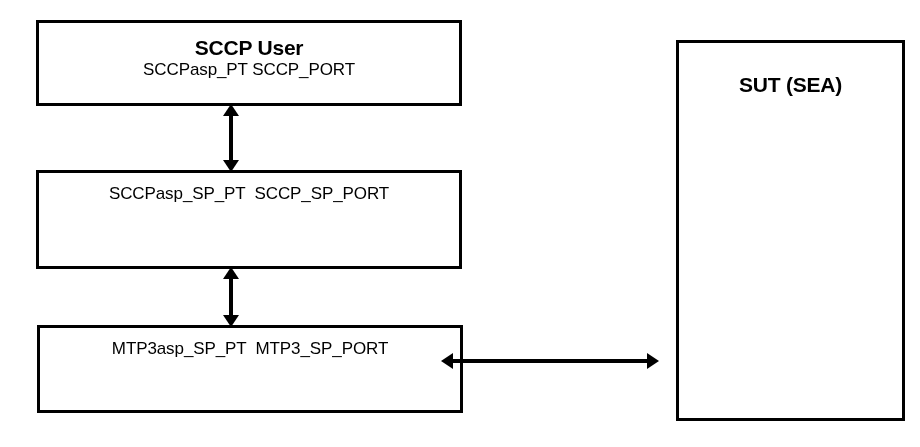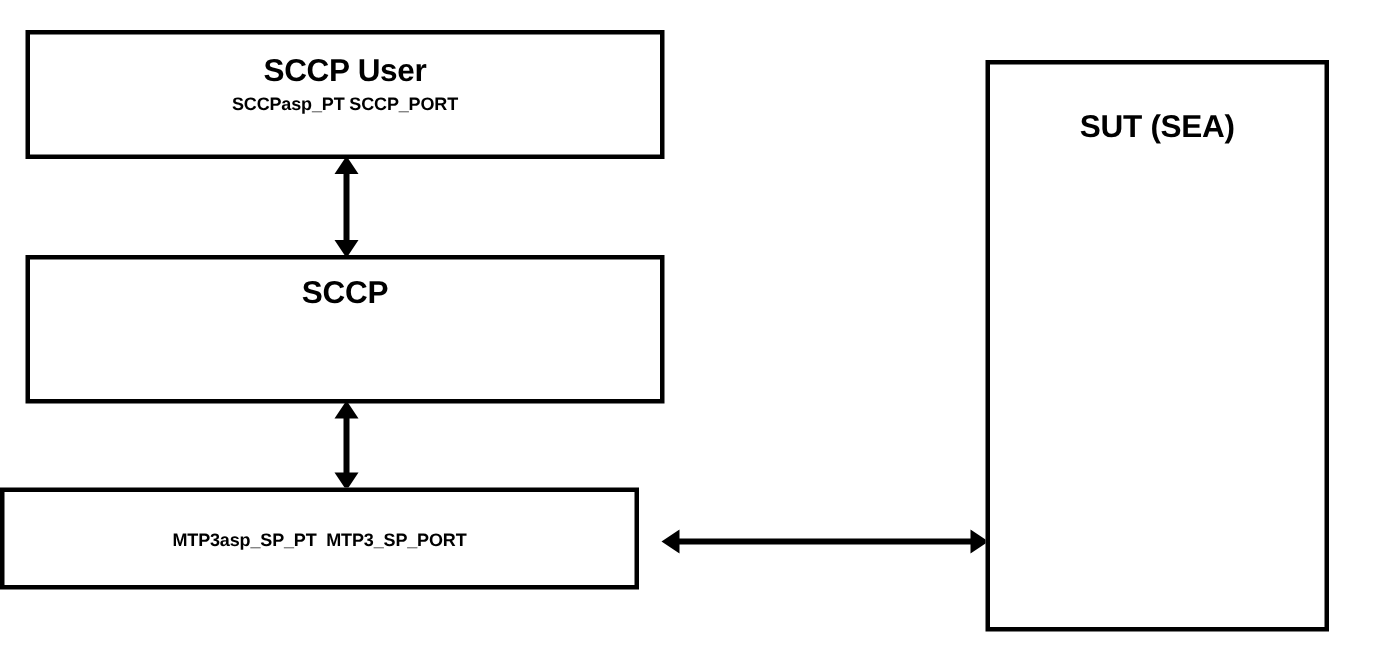--- a/index.html
+++ b/index.html
@@ -18,48 +18,49 @@
     background: #ffffff;
     overflow: hidden;
   }
   .node {
     position: absolute;
     box-sizing: border-box;
     background: #ffffff;
     border: 3px solid #000000;
     color: #000000;
     text-align: center;
+    margin-left: 19px;
   }
   .node-title {
     font-weight: bold;
     font-size: 21px;
     line-height: 24px;
     letter-spacing: -0.2px;
     white-space: nowrap;
   }
   .node-sub {
-    font-weight: bold;
-    font-size: 12px;
+    font-weight: normal;
+    font-size: 17px;
     line-height: 19px;
     letter-spacing: -0.1px;
     white-space: pre;
   }
 
   
   #node-sccp-user {
     left: 17px;  top: 20px;  width: 426px; height: 86px;
     padding-top: 13px;
   }
   #node-sccp {
     left: 17px;  top: 170px; width: 426px; height: 99px;
     padding-top: 11px;
   }
   #node-system-mtp3 {
-    left: 0;  top: 325px; width: 426px; height: 68px;
-    padding-top: 23px;
+    left: 18px;  top: 325px; width: 426px; height: 88px;
+    padding-top: 11px;
   }
   #node-sut {
     left: 657px; top: 40px;  width: 229px; height: 381px;
     padding-top: 30px;
   }
 
   
   .arrow-v {
     position: absolute;
     width: 22px;
@@ -134,21 +135,21 @@
     <div class="node-sub">SCCPasp_PT SCCP_PORT</div>
   </div>
 
   <div class="arrow-v" id="arrow-user-sccp">
     <div class="head-up"></div>
     <div class="shaft"></div>
     <div class="head-down"></div>
   </div>
 
   <div class="node" id="node-sccp">
-    <div class="node-title">SCCP</div>
+    <div class="node-sub">SCCPasp_SP_PT  SCCP_SP_PORT</div>
   </div>
 
   <div class="arrow-v" id="arrow-sccp-system">
     <div class="head-up"></div>
     <div class="shaft"></div>
     <div class="head-down"></div>
   </div>
 
   <div class="node" id="node-system-mtp3">
     <div class="node-sub">MTP3asp_SP_PT  MTP3_SP_PORT</div>

